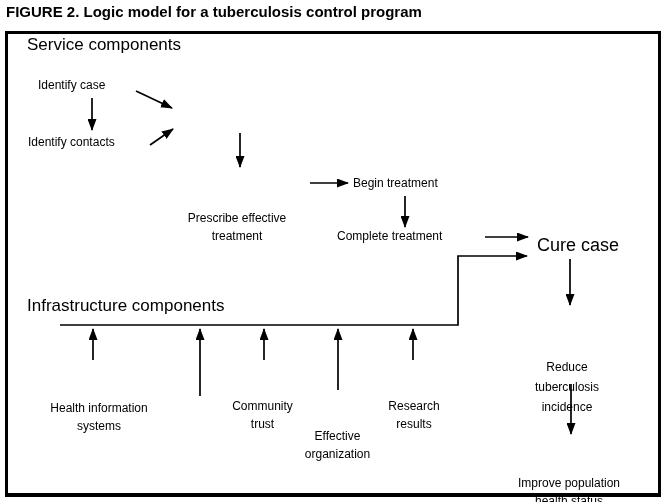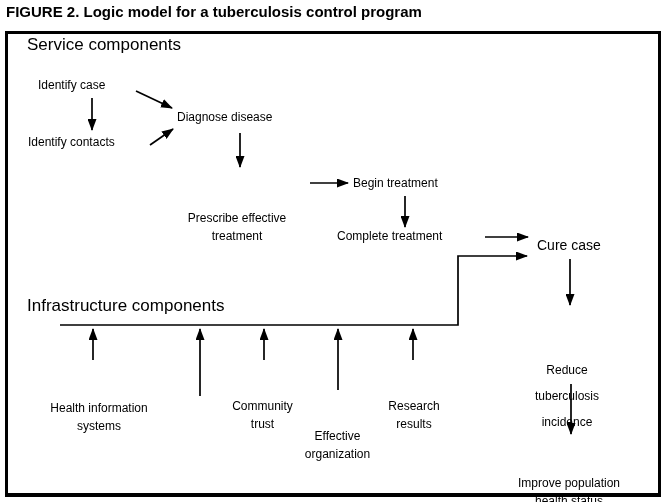--- a/index.html
+++ b/index.html
@@ -18,23 +18,23 @@
   }
   .connectors{position:absolute;left:0;top:0;width:669px;height:502px;}
   .heading{
     position:absolute;font-size:17px;line-height:24px;white-space:nowrap;
   }
   .lbl{
     position:absolute;font-size:12px;line-height:17.5px;white-space:pre-line;
   }
   .lbl.center{text-align:center;margin-top:36px;}
   .lbl-lg{
-    position:absolute;font-size:14px;line-height:21px;white-space:nowrap;
+    position:absolute;font-size:18px;line-height:21px;white-space:nowrap;
   }
-  .wide3{line-height:26px;}
+  .wide3{line-height:20px;}
 </style>
 </head>
 <body>
 
 <div class="screen">
 
   <div class="caption">FIGURE 2. Logic model for a tuberculosis control program</div>
 
   <div class="frame"></div>
 
@@ -62,21 +62,20 @@
       <line x1="413" y1="360" x2="413" y2="329" marker-end="url(#ah)"></line>
     </g>
   </svg>
 
   <div class="heading" style="left:27px;top:33px;">Service components</div>
 
   <div class="lbl" style="left:38px;top:77px;">Identify case</div>
 
   <div class="lbl" style="left:28px;top:134px;">Identify contacts</div>
 
-  <div class="lbl" style="left:177px;top:109px;">Diagnose disease</div>
 
   <div class="lbl center" style="left:166px;top:174px;width:142px;">Prescribe effective
 treatment</div>
 
   <div class="lbl" style="left:353px;top:175px;">Begin treatment</div>
 
   <div class="lbl" style="left:337px;top:228px;">Complete treatment</div>
 
   <div class="lbl-lg" style="left:537px;top:235px;">Cure case</div>
 

